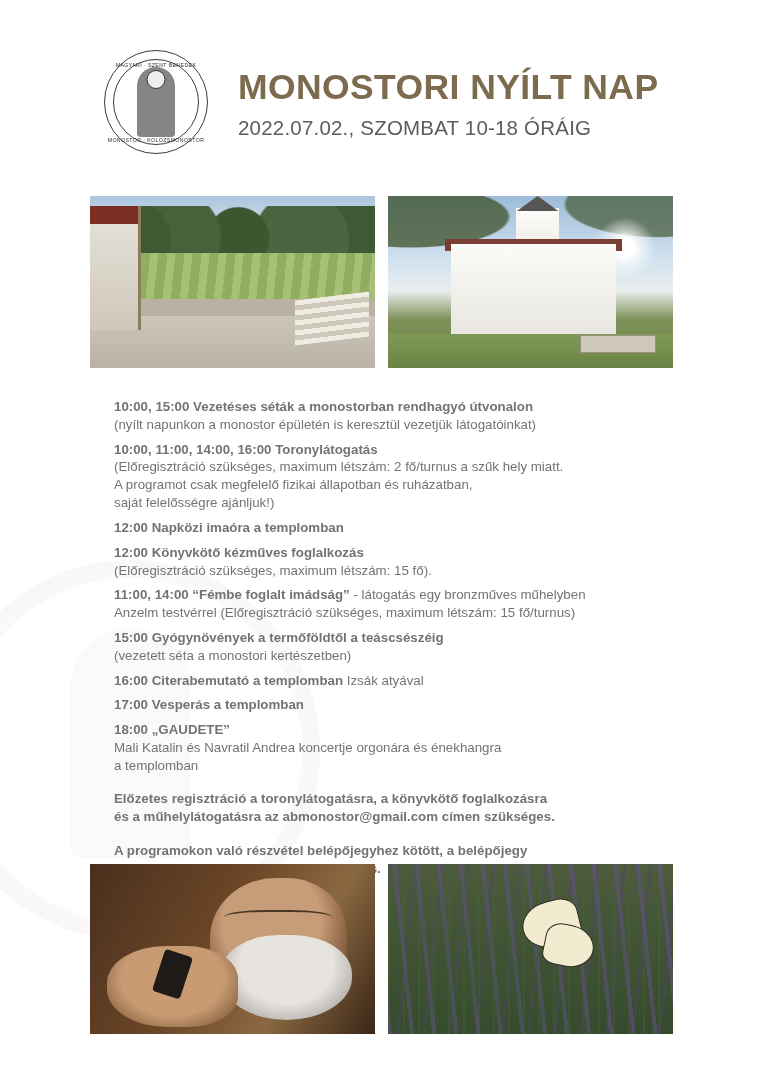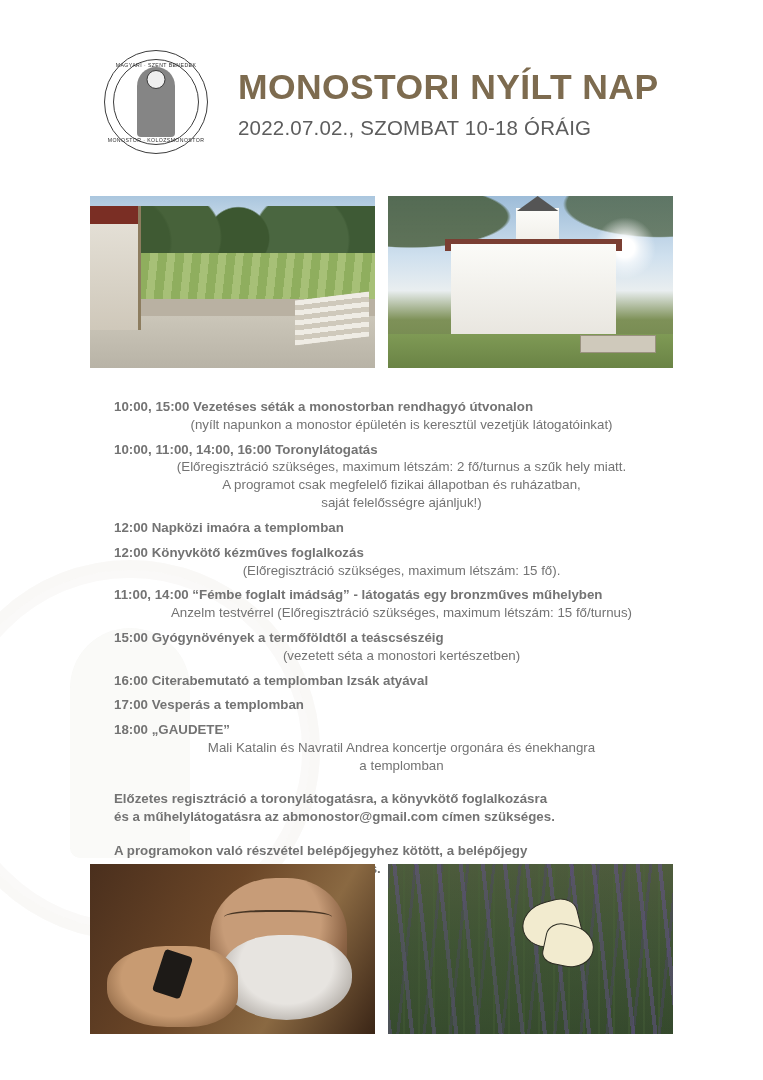--- a/index.html
+++ b/index.html
@@ -224,22 +224,22 @@
     position: absolute;
     left: 114px;
     top: 398px;
     width: 575px;
     font-size: 13.3px;
     line-height: 1.34;
     color: #737373;
   }
   .entry { margin-bottom: 7px; }
   .entry .headline { font-weight: 700; }
-  .entry .headline .plain { font-weight: 700; text-align: center; }
-  .entry .detail { font-weight: 400; text-align: center; }
+  .entry .headline .plain { font-weight: 400; text-align: center; }
+  .entry .detail { font-weight: 400; }
   .note { margin-top: 15px; font-weight: 700; line-height: 1.4; }
   .note.second { }
 </style>
 </head>
 <body>
 
 <div class="watermark"></div>
 
 <div class="header">
   <div class="emblem">

